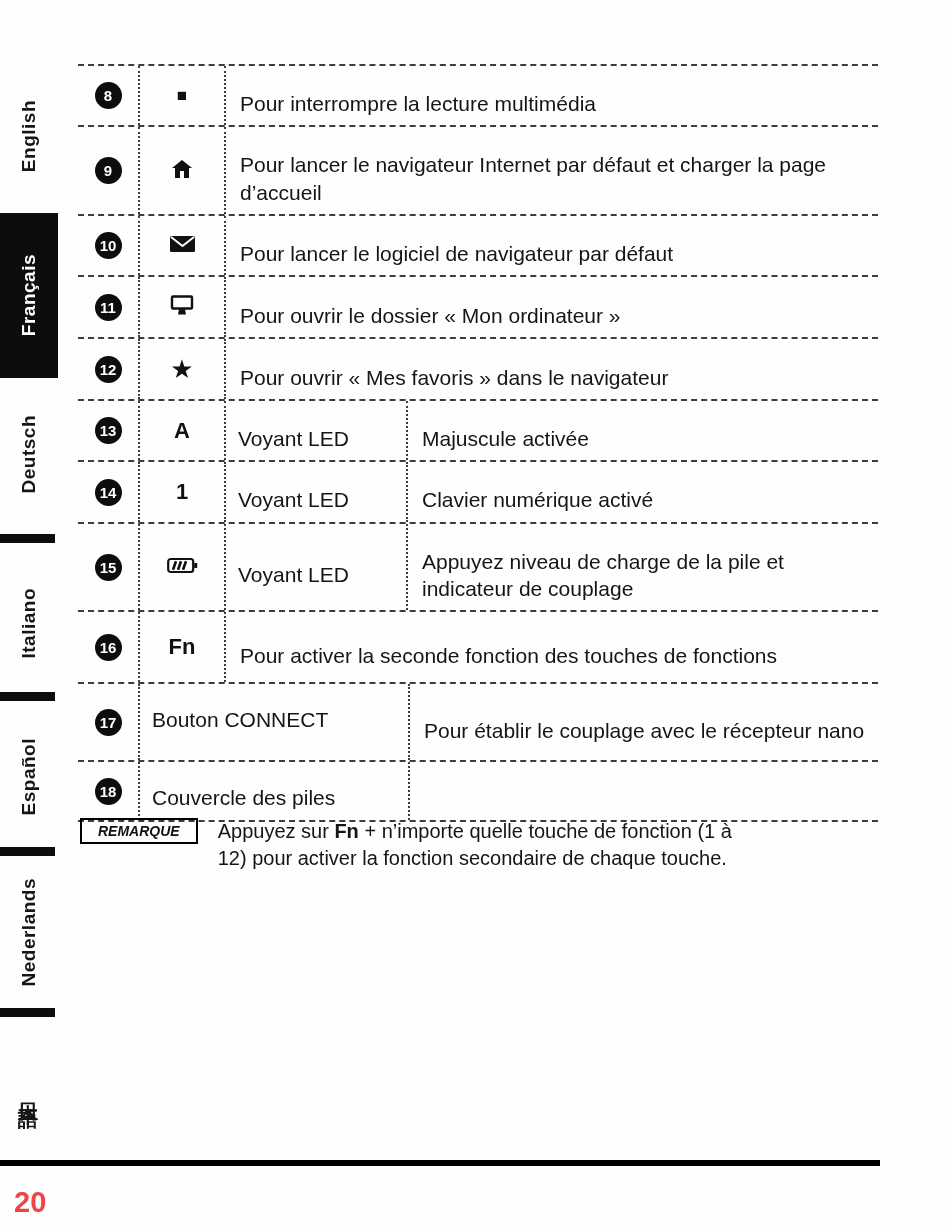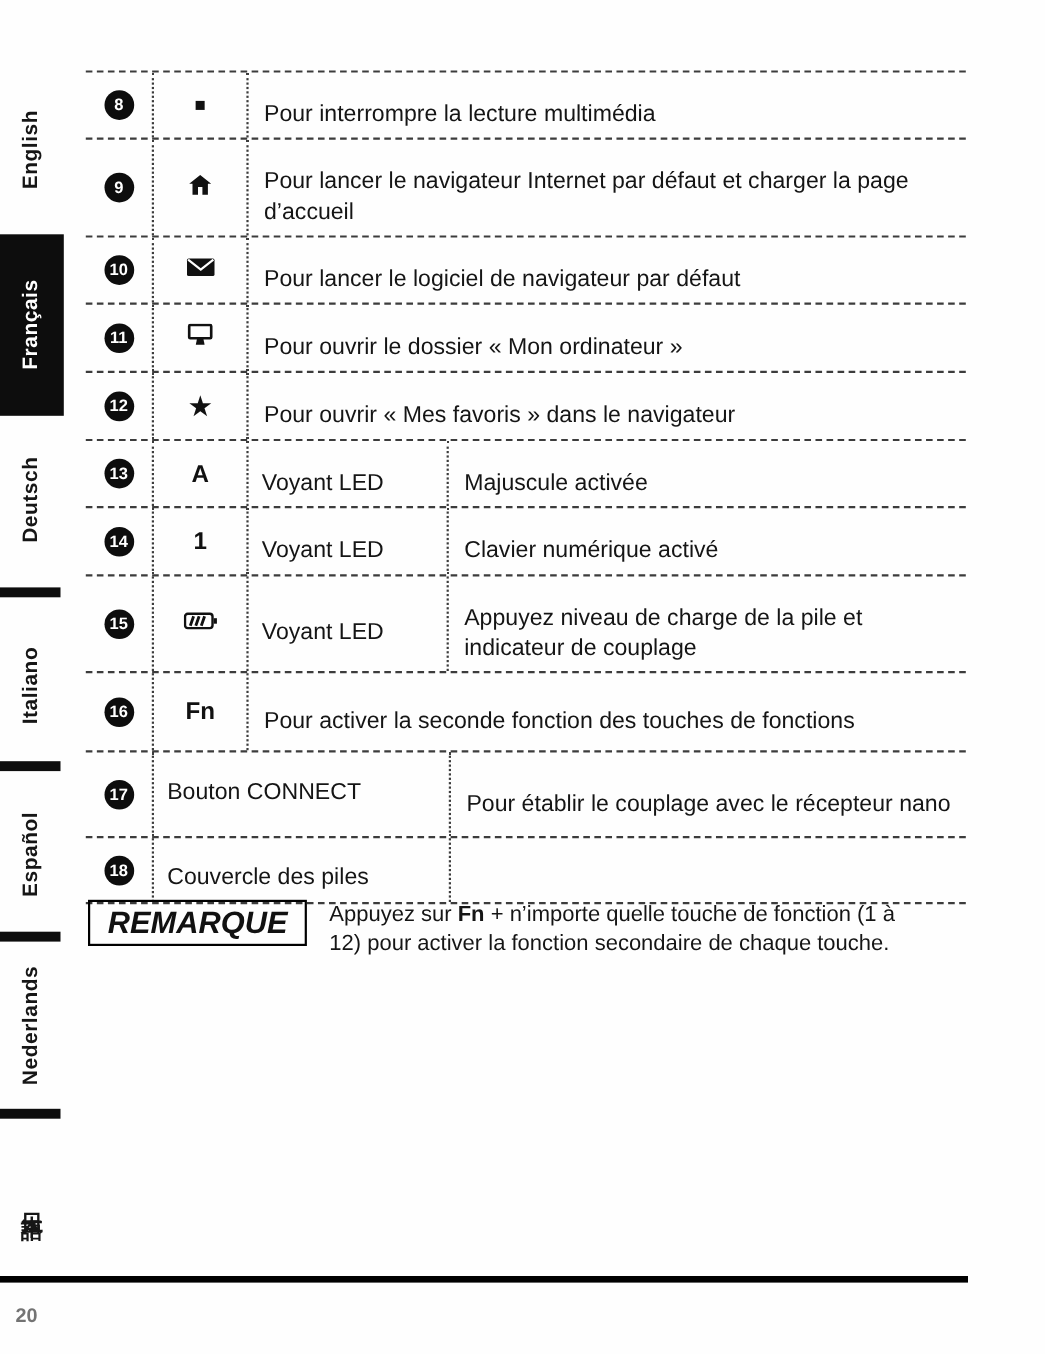--- a/index.html
+++ b/index.html
@@ -50,28 +50,28 @@
   .r14 { min-height:58px; }
   .r15 { min-height:72px; }
   .r16 { min-height:72px; }
   .r17 { min-height:78px; }
   .r18 { min-height:60px; }
 
   
   .note { position:absolute; left:80px; top:818px; display:flex; gap:20px; align-items:flex-start; }
   .note-box {
     border:2px solid #000; padding:3px 16px; white-space:nowrap;
-    font-style:italic; font-weight:bold; font-size:28px; color:#111;
+    font-style:italic; font-weight:bold; font-size:14px; color:#111;
   }
   .note-text { width:532px; font-size:20px; line-height:1.35; color:#151515; }
   .note-text b { font-weight:bold; }
 
   
   .bottom-rule { position:absolute; left:0; top:1160px; width:880px; height:6px; background:#000; }
-  .page-num { position:absolute; left:14px; top:1186px; font-size:18px; font-weight:bold; color:#737373; }
+  .page-num { position:absolute; left:14px; top:1186px; font-size:29px; font-weight:bold; color:#ef4444; }
 </style>
 </head>
 <body>
 
 <div class="page">
 
   <div class="sidebar">
     <div class="lang" style="top:70px; height:132px;">
       <span class="lang-label">English</span>
     </div>

